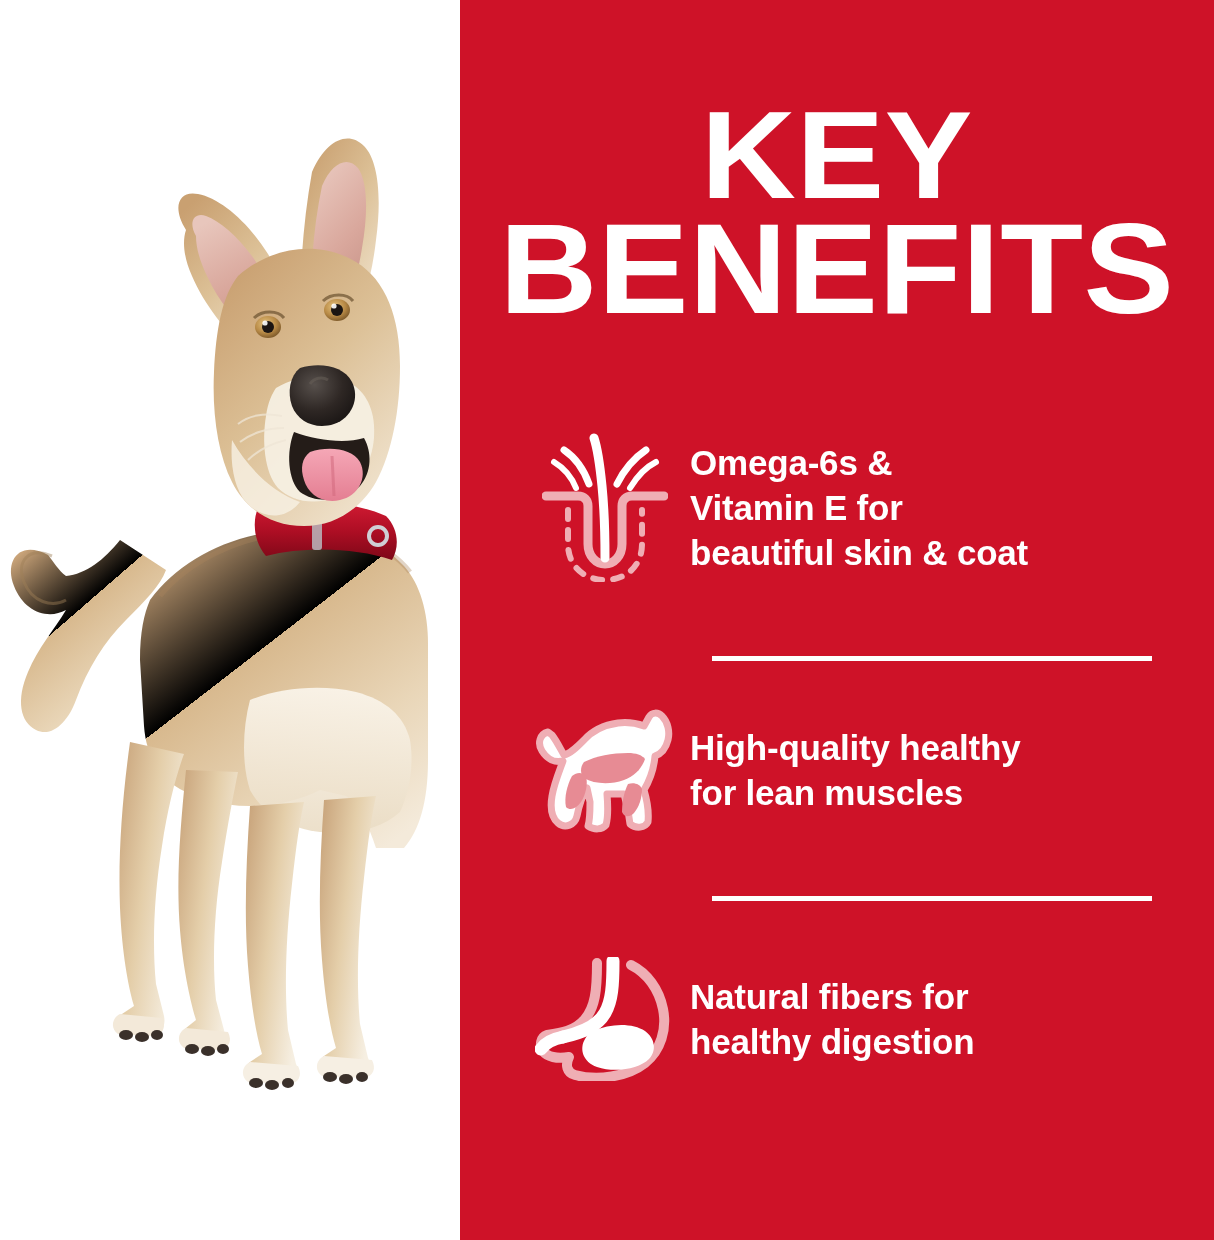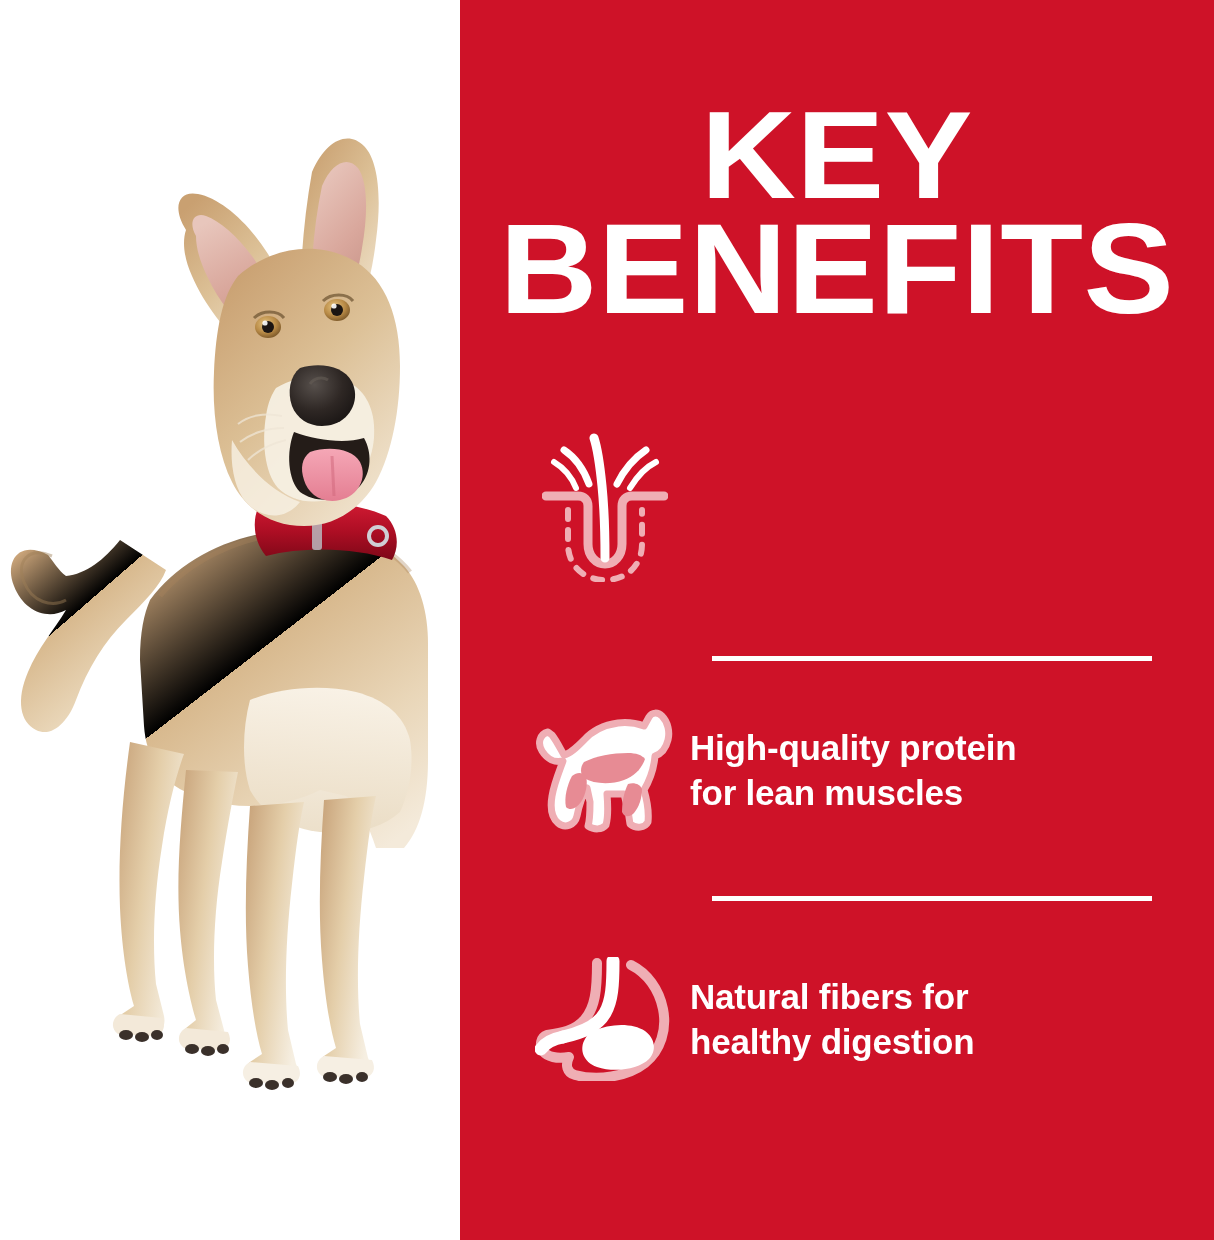--- a/index.html
+++ b/index.html
@@ -361,20 +361,23 @@
           <path d="M26,78 L26,112 C26,134 42,148 63,148 C84,148 100,134 100,112 L100,78" fill="none" stroke="#EFAEB4" stroke-width="6" stroke-linecap="round" stroke-dasharray="9 11"></path>
 
           <path d="M63,126 C63,100 62,74 60,54 C58,34 56,18 52,6" fill="none" stroke="#FFFFFF" stroke-width="9" stroke-linecap="round"></path>
 
           <path d="M47,52 C42,38 34,26 22,18" fill="none" stroke="#FFFFFF" stroke-width="7" stroke-linecap="round"></path>
           <path d="M34,56 C30,46 22,36 12,30" fill="none" stroke="#FFFFFF" stroke-width="6" stroke-linecap="round"></path>
           <path d="M75,52 C82,38 92,26 104,18" fill="none" stroke="#FFFFFF" stroke-width="7" stroke-linecap="round"></path>
           <path d="M88,56 C94,46 102,36 114,30" fill="none" stroke="#FFFFFF" stroke-width="6" stroke-linecap="round"></path>
         </svg>
       </div>
+      <div class="benefit-text">Omega-6s &amp;
+Vitamin E for
+beautiful skin &amp; coat</div>
     </div>
 
     <div class="divider" id="divider-0"></div>
 
     <div class="benefit-row" id="benefit-row-1">
       <div class="benefit-icon">
         <svg width="146" height="128" viewBox="0 0 146 128" xmlns="http://www.w3.org/2000/svg">
 
           <path d="M16,26 C8,28 5,37 10,45 C15,53 23,57 31,55
                    C27,66 22,78 20,90 C18,102 20,112 26,117
@@ -394,21 +397,21 @@
 
           <path d="M52,56 C64,50 80,47 96,47 C104,47 110,49 113,53
                    C110,62 103,70 92,74 C78,79 62,78 52,72
                    C48,68 48,61 52,56 Z" fill="#E78B94"></path>
           <path d="M40,70 C45,66 50,66 54,70 C56,78 54,88 49,96
                    C44,103 38,105 34,101 C32,92 35,79 40,70 Z" fill="#E78B94"></path>
           <path d="M96,78 C102,76 108,78 110,83 C110,92 107,101 102,107
                    C97,112 92,111 90,106 C90,96 92,86 96,78 Z" fill="#E78B94"></path>
         </svg>
       </div>
-      <div class="benefit-text">High-quality protein
+      <div class="benefit-text">High-quality healthy
 for lean muscles</div>
     </div>
 
     <div class="divider" id="divider-1"></div>
 
     <div class="benefit-row" id="benefit-row-2">
       <div class="benefit-icon">
         <svg width="140" height="124" viewBox="0 0 140 124" xmlns="http://www.w3.org/2000/svg">
 
           <path d="M62,6 C62,34 60,50 50,62 C40,74 26,76 12,78

